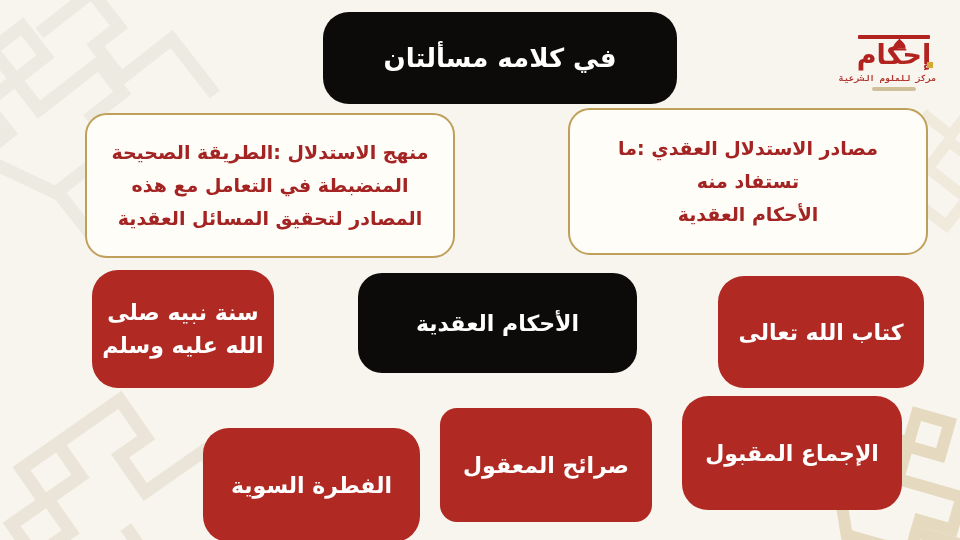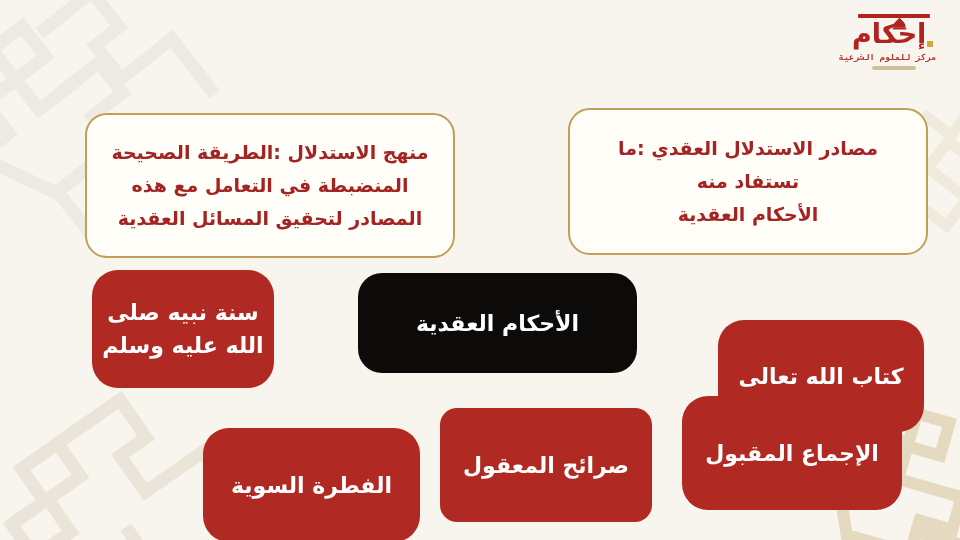--- a/index.html
+++ b/index.html
@@ -24,27 +24,27 @@
     font-size:26px;font-weight:bold;}
   .method-box{left:85px;top:113px;width:370px;height:145px;border-radius:22px;
     font-size:19px;line-height:1.72;padding:6px 10px;}
   .definition-box{right:32px;top:108px;width:360px;height:147px;border-radius:22px;
     font-size:19px;line-height:1.72;padding:6px 10px;}
   .center-box{left:358px;top:273px;width:279px;height:100px;border-radius:24px;
     font-size:22px;font-weight:bold;}
   .node{border-radius:26px;font-size:22px;font-weight:bold;line-height:1.5;
     padding:4px 8px;}
   .node-sunnah{left:92px;top:270px;width:182px;height:118px;}
-  .node-quran{left:718px;top:276px;width:206px;height:112px;margin-top:44px;}
+  .node-quran{left:718px;top:276px;width:206px;height:112px;}
   .node-fitrah{left:203px;top:428px;width:217px;height:114px;}
   .node-maqul{left:440px;top:408px;width:212px;height:114px;border-radius:17px;}
   .node-ijmaa{left:682px;top:396px;width:220px;height:114px;}
   .line{display:block;}
   
-  .logo{position:absolute;top:4px;left:852px;width:84px;text-align:left;}
+  .logo{position:absolute;top:25px;left:852px;width:84px;text-align:center;}
   .logo-bar{height:4px;background:#b2231f;margin:10px 6px 2px 6px;border-radius:1px;}
   .logo-word{position:relative;font-size:27px;line-height:1.05;font-weight:bold;
     color:#b2231f;letter-spacing:1px;}
   .logo-dome{position:absolute;top:-3px;right:28px;width:17px;height:13px;}
   .logo-goldsq{position:absolute;bottom:1px;right:3px;width:6px;height:6px;
     background:#d4a93c;}
   .logo-subtitle{font-size:8.5px;font-weight:bold;color:#b0372f;margin-top:4px;
     white-space:nowrap;font-family:Liberation Mono, monospace;}
   .logo-microline{height:4px;width:44px;background:#c9b689;opacity:.85;
     margin:3px auto 0;border-radius:2px;}
@@ -76,20 +76,23 @@
       <path d="M120 140 h50 v40"></path>
     </g>
   </svg>
 
   <svg class="orn" style="left:880px;top:75px;opacity:.28" width="110" height="210" viewBox="0 0 110 210">
     <g fill="none" stroke="#dcd0b4" stroke-width="11" stroke-linecap="square" transform="rotate(38 55 105)">
       <path d="M10 60 h30 v-30 h30 v36 h-28 v34 h50 v34 h-30 v36 h-52"></path>
     </g>
   </svg>
 
+  <div class="box black-box title-box">
+    <span>في كلامه مسألتان</span>
+  </div>
 
   <div class="box white-box method-box">
     <div>
       <span class="line">منهج الاستدلال :الطريقة الصحيحة</span>
       <span class="line">المنضبطة في التعامل مع هذه</span>
       <span class="line">المصادر لتحقيق المسائل العقدية</span>
     </div>
   </div>
 
   <div class="box white-box definition-box">

